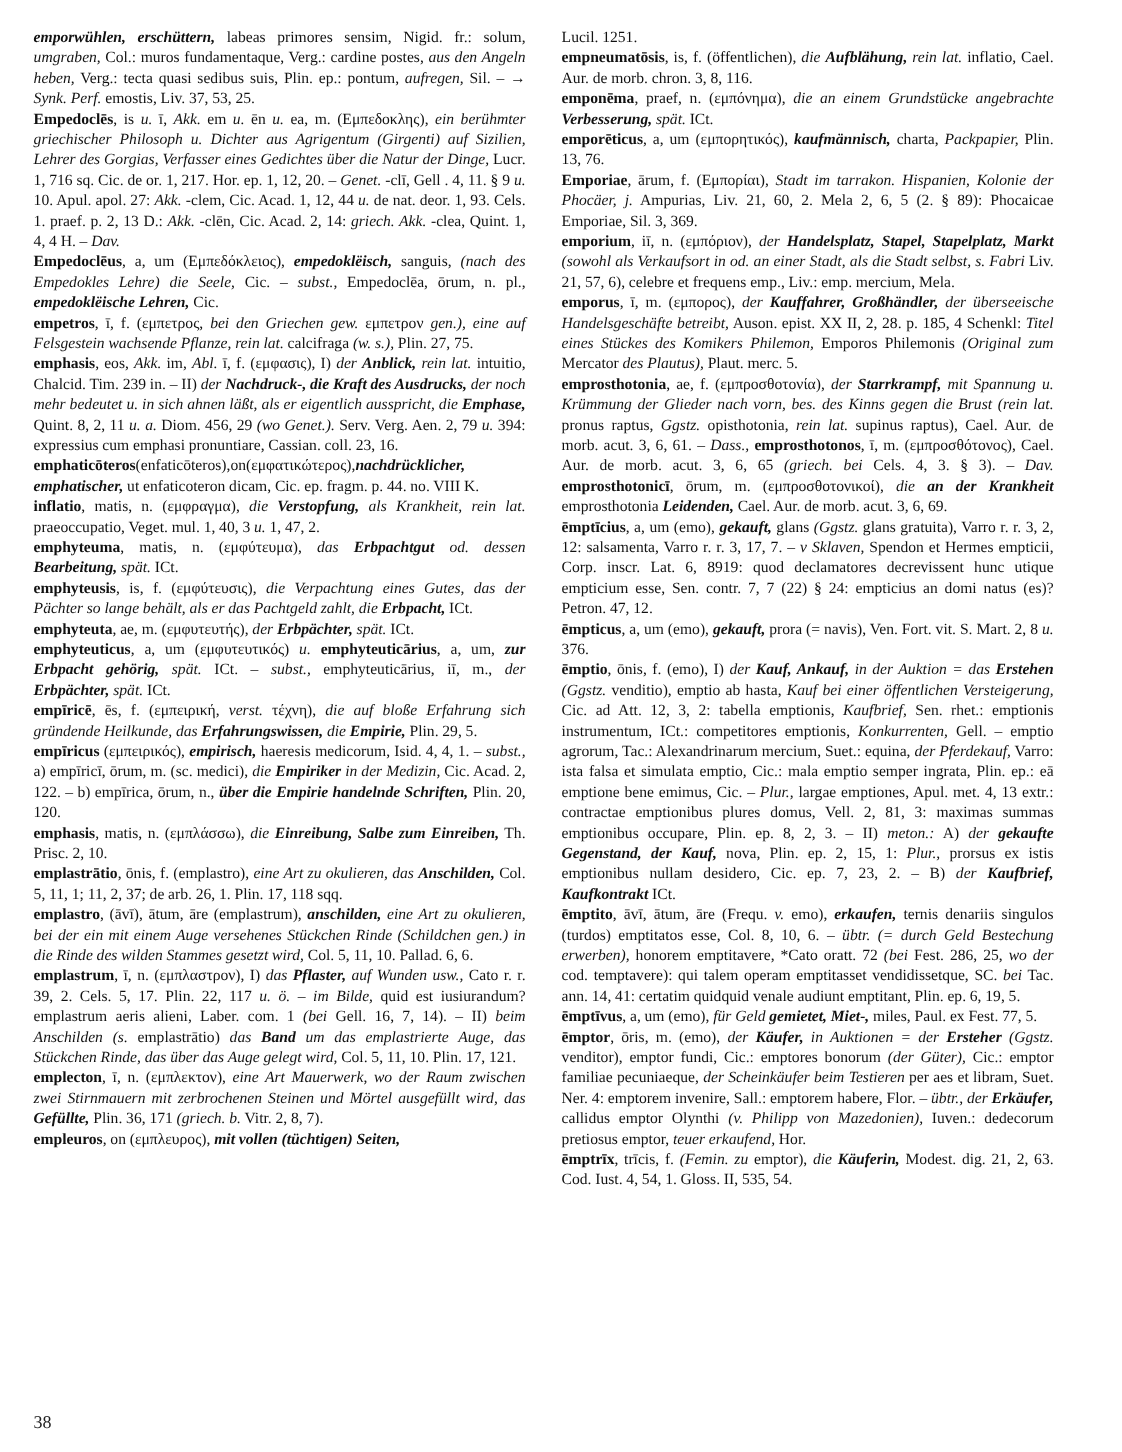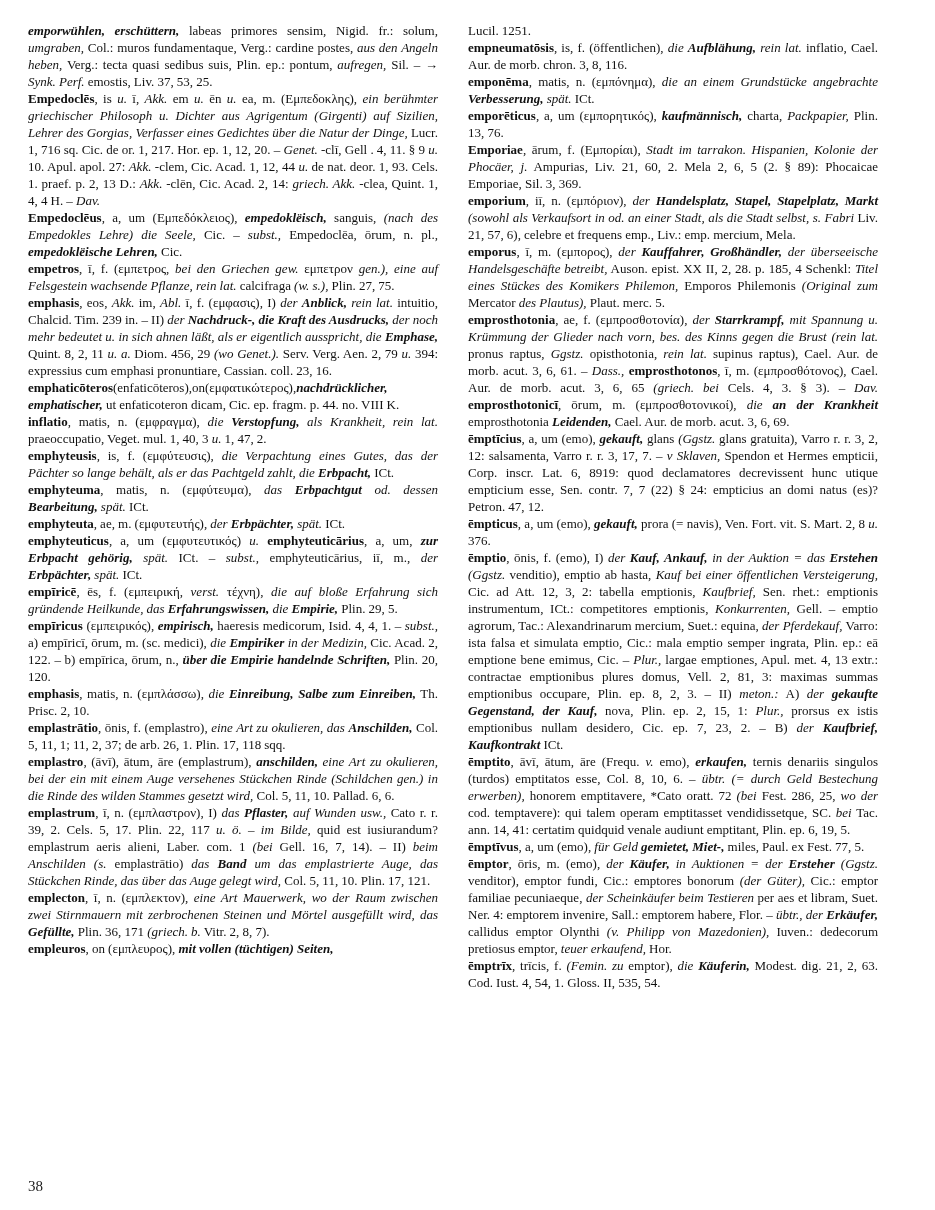--- a/index.html
+++ b/index.html
@@ -74,37 +74,37 @@
 <div id="page">
   <div class="columns">
     <div class="col" id="col-left">
         <p class="entry cont"><span class="bi">emporwühlen, erschüttern,</span><span> labeas primores sensim, Nigid. fr.: solum, </span><span class="it">umgraben,</span><span> Col.: muros fundamentaque, Verg.: cardine postes, </span><span class="it">aus den Angeln heben,</span><span> Verg.: tecta quasi sedibus suis, Plin. ep.: pontum, </span><span class="it">aufregen,</span><span> Sil. – → </span><span class="it">Synk. Perf.</span><span> emostis, Liv. 37, 53, 25.</span></p>
         <p class="entry"><span class="hw">Empedoclēs</span><span>, is </span><span class="it">u.</span><span> ī, </span><span class="it">Akk.</span><span> em </span><span class="it">u.</span><span> ēn </span><span class="it">u.</span><span> ea, m. (Εμπεδοκλης), </span><span class="it">ein berühmter griechischer Philosoph u. Dichter aus Agrigentum (Girgenti) auf Sizilien, Lehrer des Gorgias, Verfasser eines Gedichtes über die Natur der Dinge,</span><span> Lucr. 1, 716 sq. Cic. de or. 1, 217. Hor. ep. 1, 12, 20. – </span><span class="it">Genet.</span><span> -clī, Gell . 4, 11. § 9 </span><span class="it">u.</span><span> 10. Apul. apol. 27: </span><span class="it">Akk.</span><span> -clem, Cic. Acad. 1, 12, 44 </span><span class="it">u.</span><span> de nat. deor. 1, 93. Cels. 1. praef. p. 2, 13 D.: </span><span class="it">Akk.</span><span> -clēn, Cic. Acad. 2, 14: </span><span class="it">griech. Akk.</span><span> -clea, Quint. 1, 4, 4 H. – </span><span class="it">Dav.</span></p>
         <p class="entry"><span class="hw">Empedoclēus</span><span>, a, um (Εμπεδόκλειος), </span><span class="bi">empedoklëisch,</span><span> sanguis, </span><span class="it">(nach des Empedokles Lehre) die Seele,</span><span> Cic. – </span><span class="it">subst.,</span><span> Empedoclēa, ōrum, n. pl., </span><span class="bi">empedoklëische Lehren,</span><span> Cic.</span></p>
         <p class="entry"><span class="hw">empetros</span><span>, ī, f. (εμπετρος, </span><span class="it">bei den Griechen gew.</span><span> εμπετρον </span><span class="it">gen.), eine auf Felsgestein wachsende Pflanze, rein lat.</span><span> calcifraga </span><span class="it">(w. s.),</span><span> Plin. 27, 75.</span></p>
         <p class="entry"><span class="hw">emphasis</span><span>, eos, </span><span class="it">Akk.</span><span> im, </span><span class="it">Abl.</span><span> ī, f. (εμφασις), I) </span><span class="it">der </span><span class="bi">Anblick,</span><span class="it"> rein lat.</span><span> intuitio, Chalcid. Tim. 239 in. – II) </span><span class="it">der </span><span class="bi">Nachdruck-, die Kraft des Ausdrucks,</span><span class="it"> der noch mehr bedeutet u. in sich ahnen läßt, als er eigentlich ausspricht, die </span><span class="bi">Emphase,</span><span> Quint. 8, 2, 11 </span><span class="it">u. a.</span><span> Diom. 456, 29 </span><span class="it">(wo Genet.).</span><span> Serv. Verg. Aen. 2, 79 </span><span class="it">u.</span><span> 394: expressius cum emphasi pronuntiare, Cassian. coll. 23, 16.</span></p>
         <p class="entry"><span class="hw">emphaticōteros</span><span>(enfaticōteros),on(εμφατικώτερος),</span><span class="bi">nachdrücklicher, emphatischer,</span><span> ut enfaticoteron dicam, Cic. ep. fragm. p. 44. no. VIII K.</span></p>
         <p class="entry"><span class="hw">inflatio</span><span>, matis, n. (εμφραγμα), </span><span class="it">die </span><span class="bi">Verstopfung,</span><span class="it"> als Krankheit, rein lat.</span><span> praeoccupatio, Veget. mul. 1, 40, 3 </span><span class="it">u.</span><span> 1, 47, 2.</span></p>
+        <p class="entry"><span class="hw">emphyteuma</span><span>, matis, n. (εμφύτευμα), </span><span class="it">das </span><span class="bi">Erbpachtgut</span><span class="it"> od. dessen </span><span class="bi">Bearbeitung,</span><span class="it"> spät.</span><span> ICt.</span></p>
         <p class="entry"><span class="hw">emphyteusis</span><span>, is, f. (εμφύτευσις), </span><span class="it">die Verpachtung eines Gutes, das der Pächter so lange behält, als er das Pachtgeld zahlt, die </span><span class="bi">Erbpacht,</span><span> ICt.</span></p>
-        <p class="entry"><span class="hw">emphyteuma</span><span>, matis, n. (εμφύτευμα), </span><span class="it">das </span><span class="bi">Erbpachtgut</span><span class="it"> od. dessen </span><span class="bi">Bearbeitung,</span><span class="it"> spät.</span><span> ICt.</span></p>
         <p class="entry"><span class="hw">emphyteuta</span><span>, ae, m. (εμφυτευτής), </span><span class="it">der </span><span class="bi">Erbpächter,</span><span class="it"> spät.</span><span> ICt.</span></p>
         <p class="entry"><span class="hw">emphyteuticus</span><span>, a, um (εμφυτευτικός) </span><span class="it">u.</span><span class="hw"> emphyteuticārius</span><span>, a, um, </span><span class="bi">zur Erbpacht gehörig,</span><span class="it"> spät.</span><span> ICt. – </span><span class="it">subst.,</span><span> emphyteuticārius, iī, m., </span><span class="it">der </span><span class="bi">Erbpächter,</span><span class="it"> spät.</span><span> ICt.</span></p>
         <p class="entry"><span class="hw">empīricē</span><span>, ēs, f. (εμπειρική, </span><span class="it">verst.</span><span> τέχνη), </span><span class="it">die auf bloße Erfahrung sich gründende Heilkunde, das </span><span class="bi">Erfahrungswissen,</span><span class="it"> die </span><span class="bi">Empirie,</span><span> Plin. 29, 5.</span></p>
         <p class="entry"><span class="hw">empīricus</span><span> (εμπειρικός), </span><span class="bi">empirisch,</span><span> haeresis medicorum, Isid. 4, 4, 1. – </span><span class="it">subst.,</span><span> a) empīricī, ōrum, m. (sc. medici), </span><span class="it">die </span><span class="bi">Empiriker</span><span class="it"> in der Medizin,</span><span> Cic. Acad. 2, 122. – b) empīrica, ōrum, n., </span><span class="bi">über die Empirie handelnde Schriften,</span><span> Plin. 20, 120.</span></p>
         <p class="entry"><span class="hw">emphasis</span><span>, matis, n. (εμπλάσσω), </span><span class="it">die </span><span class="bi">Einreibung, Salbe zum Einreiben,</span><span> Th. Prisc. 2, 10.</span></p>
         <p class="entry"><span class="hw">emplastrātio</span><span>, ōnis, f. (emplastro), </span><span class="it">eine Art zu okulieren, das </span><span class="bi">Anschilden,</span><span> Col. 5, 11, 1; 11, 2, 37; de arb. 26, 1. Plin. 17, 118 sqq.</span></p>
         <p class="entry"><span class="hw">emplastro</span><span>, (āvī), ātum, āre (emplastrum), </span><span class="bi">anschilden,</span><span class="it"> eine Art zu okulieren, bei der ein mit einem Auge versehenes Stückchen Rinde (Schildchen gen.) in die Rinde des wilden Stammes gesetzt wird,</span><span> Col. 5, 11, 10. Pallad. 6, 6.</span></p>
         <p class="entry"><span class="hw">emplastrum</span><span>, ī, n. (εμπλαστρον), I) </span><span class="it">das </span><span class="bi">Pflaster,</span><span class="it"> auf Wunden usw.,</span><span> Cato r. r. 39, 2. Cels. 5, 17. Plin. 22, 117 </span><span class="it">u. ö. – im Bilde,</span><span> quid est iusiurandum? emplastrum aeris alieni, Laber. com. 1 </span><span class="it">(bei</span><span> Gell. 16, 7, 14). – II) </span><span class="it">beim Anschilden (s.</span><span> emplastrātio) </span><span class="it">das </span><span class="bi">Band</span><span class="it"> um das emplastrierte Auge, das Stückchen Rinde, das über das Auge gelegt wird,</span><span> Col. 5, 11, 10. Plin. 17, 121.</span></p>
         <p class="entry"><span class="hw">emplecton</span><span>, ī, n. (εμπλεκτον), </span><span class="it">eine Art Mauerwerk, wo der Raum zwischen zwei Stirnmauern mit zerbrochenen Steinen und Mörtel ausgefüllt wird, das </span><span class="bi">Gefüllte,</span><span> Plin. 36, 171 </span><span class="it">(griech. b.</span><span> Vitr. 2, 8, 7).</span></p>
         <p class="entry"><span class="hw">empleuros</span><span>, on (εμπλευρος), </span><span class="bi">mit vollen (tüchtigen) Seiten,</span></p>
       </div>
     <div class="col" id="col-right">
         <p class="entry cont"><span>Lucil. 1251.</span></p>
         <p class="entry"><span class="hw">empneumatōsis</span><span>, is, f. (öffentlichen), </span><span class="it">die </span><span class="bi">Aufblähung,</span><span class="it"> rein lat.</span><span> inflatio, Cael. Aur. de morb. chron. 3, 8, 116.</span></p>
-        <p class="entry"><span class="hw">emponēma</span><span>, matis, n. (εμπόνημα), </span><span class="it">die an einem Grundstücke angebrachte </span><span class="bi">Verbesserung,</span><span class="it"> spät.</span><span> ICt.</span></p>
+        <p class="entry"><span class="hw">emponēma</span><span>, praef, n. (εμπόνημα), </span><span class="it">die an einem Grundstücke angebrachte </span><span class="bi">Verbesserung,</span><span class="it"> spät.</span><span> ICt.</span></p>
         <p class="entry"><span class="hw">emporēticus</span><span>, a, um (εμπορητικός), </span><span class="bi">kaufmännisch,</span><span> charta, </span><span class="it">Packpapier,</span><span> Plin. 13, 76.</span></p>
         <p class="entry"><span class="hw">Emporiae</span><span>, ārum, f. (Εμπορίαι), </span><span class="it">Stadt im tarrakon. Hispanien, Kolonie der Phocäer, j.</span><span> Ampurias, Liv. 21, 60, 2. Mela 2, 6, 5 (2. § 89): Phocaicae Emporiae, Sil. 3, 369.</span></p>
         <p class="entry"><span class="hw">emporium</span><span>, iī, n. (εμπόριον), </span><span class="it">der </span><span class="bi">Handelsplatz, Stapel, Stapelplatz, Markt</span><span class="it"> (sowohl als Verkaufsort in od. an einer Stadt, als die Stadt selbst, s. Fabri</span><span> Liv. 21, 57, 6), celebre et frequens emp., Liv.: emp. mercium, Mela.</span></p>
         <p class="entry"><span class="hw">emporus</span><span>, ī, m. (εμπορος), </span><span class="it">der </span><span class="bi">Kauffahrer, Großhändler,</span><span class="it"> der überseeische Handelsgeschäfte betreibt,</span><span> Auson. epist. XX II, 2, 28. p. 185, 4 Schenkl: </span><span class="it">Titel eines Stückes des Komikers Philemon,</span><span> Emporos Philemonis </span><span class="it">(Original zum</span><span> Mercator </span><span class="it">des Plautus),</span><span> Plaut. merc. 5.</span></p>
         <p class="entry"><span class="hw">emprosthotonia</span><span>, ae, f. (εμπροσθοτονία), </span><span class="it">der </span><span class="bi">Starrkrampf,</span><span class="it"> mit Spannung u. Krümmung der Glieder nach vorn, bes. des Kinns gegen die Brust (rein lat.</span><span> pronus raptus, </span><span class="it">Ggstz.</span><span> opisthotonia, </span><span class="it">rein lat.</span><span> supinus raptus), Cael. Aur. de morb. acut. 3, 6, 61. – </span><span class="it">Dass.,</span><span class="hw"> emprosthotonos</span><span>, ī, m. (εμπροσθότονος), Cael. Aur. de morb. acut. 3, 6, 65 </span><span class="it">(griech. bei</span><span> Cels. 4, 3. § 3). – </span><span class="it">Dav.</span><span class="hw"> emprosthotonicī</span><span>, ōrum, m. (εμπροσθοτονικοί), </span><span class="it">die </span><span class="bi">an der Krankheit</span><span> emprosthotonia </span><span class="bi">Leidenden,</span><span> Cael. Aur. de morb. acut. 3, 6, 69.</span></p>
         <p class="entry"><span class="hw">ēmptīcius</span><span>, a, um (emo), </span><span class="bi">gekauft,</span><span> glans </span><span class="it">(Ggstz.</span><span> glans gratuita), Varro r. r. 3, 2, 12: salsamenta, Varro r. r. 3, 17, 7. – </span><span class="it">v</span><span> </span><span class="it">Sklaven,</span><span> Spendon et Hermes empticii, Corp. inscr. Lat. 6, 8919: quod declamatores decrevissent hunc utique empticium esse, Sen. contr. 7, 7 (22) § 24: empticius an domi natus (es)? Petron. 47, 12.</span></p>
         <p class="entry"><span class="hw">ēmpticus</span><span>, a, um (emo), </span><span class="bi">gekauft,</span><span> prora (= navis), Ven. Fort. vit. S. Mart. 2, 8 </span><span class="it">u.</span><span> 376.</span></p>
         <p class="entry"><span class="hw">ēmptio</span><span>, ōnis, f. (emo), I) </span><span class="it">der </span><span class="bi">Kauf, Ankauf,</span><span class="it"> in der Auktion = das </span><span class="bi">Erstehen</span><span class="it"> (Ggstz.</span><span> venditio), emptio ab hasta, </span><span class="it">Kauf bei einer öffentlichen Versteigerung,</span><span> Cic. ad Att. 12, 3, 2: tabella emptionis, </span><span class="it">Kaufbrief,</span><span> Sen. rhet.: emptionis instrumentum, ICt.: competitores emptionis, </span><span class="it">Konkurrenten,</span><span> Gell. – emptio agrorum, Tac.: Alexandrinarum mercium, Suet.: equina, </span><span class="it">der Pferdekauf,</span><span> Varro: ista falsa et simulata emptio, Cic.: mala emptio semper ingrata, Plin. ep.: eā emptione bene emimus, Cic. – </span><span class="it">Plur.,</span><span> largae emptiones, Apul. met. 4, 13 extr.: contractae emptionibus plures domus, Vell. 2, 81, 3: maximas summas emptionibus occupare, Plin. ep. 8, 2, 3. – II) </span><span class="it">meton.:</span><span> A) </span><span class="it">der </span><span class="bi">gekaufte Gegenstand, der Kauf,</span><span> nova, Plin. ep. 2, 15, 1: </span><span class="it">Plur.,</span><span> prorsus ex istis emptionibus nullam desidero, Cic. ep. 7, 23, 2. – B) </span><span class="it">der </span><span class="bi">Kaufbrief, Kaufkontrakt</span><span> ICt.</span></p>
         <p class="entry"><span class="hw">ēmptito</span><span>, āvī, ātum, āre (Frequ. </span><span class="it">v.</span><span> emo), </span><span class="bi">erkaufen,</span><span> ternis denariis singulos (turdos) emptitatos esse, Col. 8, 10, 6. – </span><span class="it">übtr. (= durch Geld Bestechung erwerben),</span><span> honorem emptitavere, *Cato oratt. 72 </span><span class="it">(bei</span><span> Fest. 286, 25, </span><span class="it">wo der</span><span> cod. temptavere): qui talem operam emptitasset vendidissetque, SC. </span><span class="it">bei</span><span> Tac. ann. 14, 41: certatim quidquid venale audiunt emptitant, Plin. ep. 6, 19, 5.</span></p>
         <p class="entry"><span class="hw">ēmptīvus</span><span>, a, um (emo), </span><span class="it">für Geld </span><span class="bi">gemietet, Miet-,</span><span> miles, Paul. ex Fest. 77, 5.</span></p>

